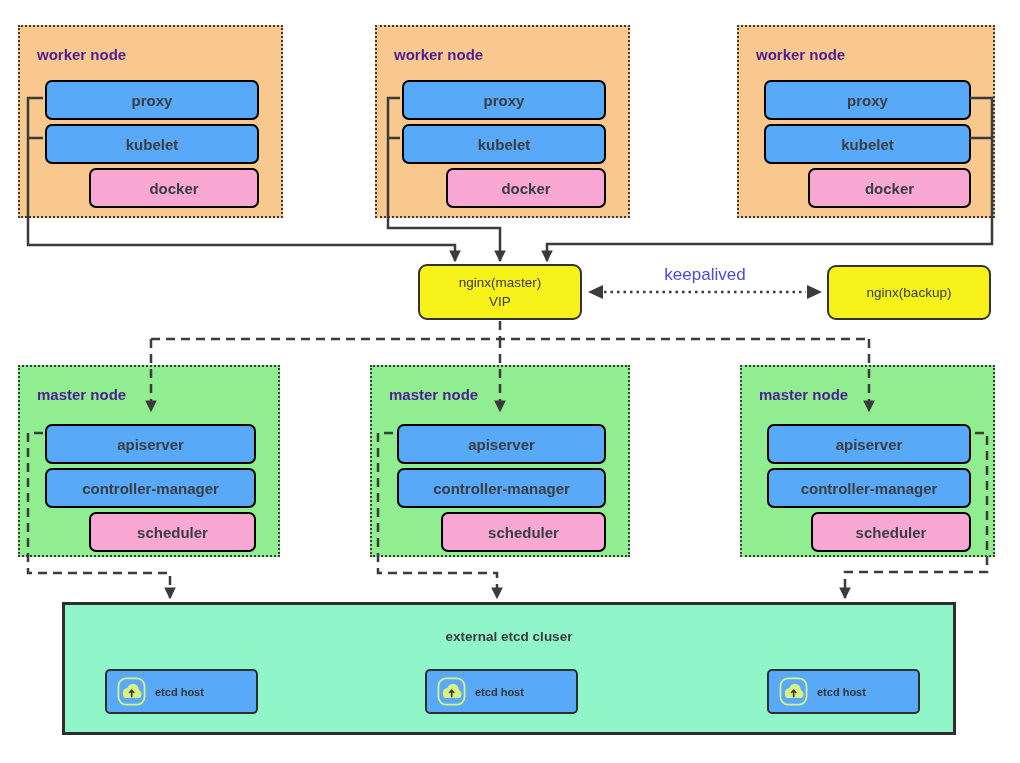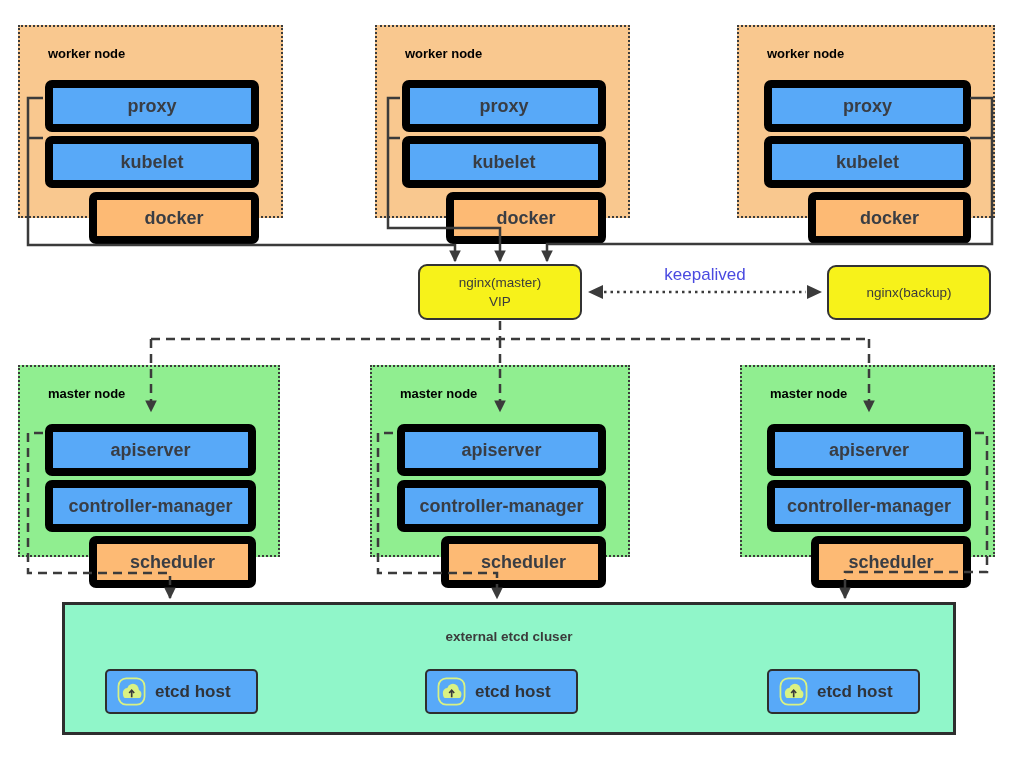--- a/index.html
+++ b/index.html
@@ -3,43 +3,43 @@
 <meta charset="utf-8">
 <style>
   html,body{margin:0;padding:0;background:#ffffff;}
   .canvas{position:relative;width:1020px;height:763px;background:#ffffff;overflow:hidden;
           font-family:"Liberation Sans","DejaVu Sans",sans-serif;color:#3b3b3b;}
   .overlay{position:absolute;left:0;top:0;z-index:5;pointer-events:none;}
 
   .node{position:absolute;border:2.5px dotted #3b3b3b;box-sizing:border-box;}
   .worker{background:#f9c88f;}
   .master{background:#90ee90;}
-  .node-title{position:absolute;left:28px;top:19px;font-weight:bold;font-size:13px;color:#000000;}
+  .node-title{position:absolute;left:17px;top:19px;font-weight:bold;font-size:15px;color:#4c1d95;}
   .comps{position:absolute;left:25px;right:22px;display:flex;flex-direction:column;gap:4px;}
   .worker .comps{top:53px;}
   .master .comps{top:57px;}
-  .comp{height:36px;border:8px solid #000000;border-radius:7px;background:#58a9f8;
+  .comp{height:36px;border:2px solid #000000;border-radius:7px;background:#58a9f8;
         display:flex;align-items:center;justify-content:center;
-        font-weight:bold;font-size:18px;color:#393d44;}
-  .comp.light{background:#fdba74;margin-left:44px;}
+        font-weight:bold;font-size:15px;color:#393d44;}
+  .comp.light{background:#f9a8d4;margin-left:44px;}
 
   .lb{position:absolute;background:#f7f21a;border:2.5px solid #333;border-radius:9px;
       box-sizing:border-box;display:flex;flex-direction:column;align-items:center;justify-content:center;
       font-size:13.5px;color:#3b3b3b;line-height:19px;z-index:2;}
   .keepalived{position:absolute;left:655px;top:265px;width:100px;text-align:center;
       font-size:17px;color:#4a4ae0;z-index:2;}
 
   .etcd-cluster{position:absolute;left:62px;top:602px;width:894px;height:133px;
       background:#90f6c9;border:3px solid #2e2e2e;box-sizing:border-box;padding-left:27px;}
   .etcd-title{position:absolute;top:24px;left:0;width:100%;text-align:center;
       font-weight:bold;font-size:13.5px;color:#3b3b3b;}
   .etcd-host{position:absolute;top:64px;width:153px;height:45px;background:#58a9f8;
       border:2.5px solid #2e2e2e;border-radius:5px;box-sizing:border-box;
       display:flex;align-items:center;gap:9px;padding-left:10px;
-      font-weight:bold;font-size:17px;color:#30343a;}
+      font-weight:bold;font-size:11px;color:#30343a;}
   .etcd-icon{flex:0 0 auto;display:block;}
 </style>
 </head>
 <body>
 
 <div class="canvas">
 
   <svg class="overlay" width="1020" height="763" viewBox="0 0 1020 763">
     <defs>
       <marker id="ah" viewBox="0 0 12 12" refX="10" refY="6" markerWidth="14" markerHeight="14" orient="auto" markerUnits="userSpaceOnUse">

